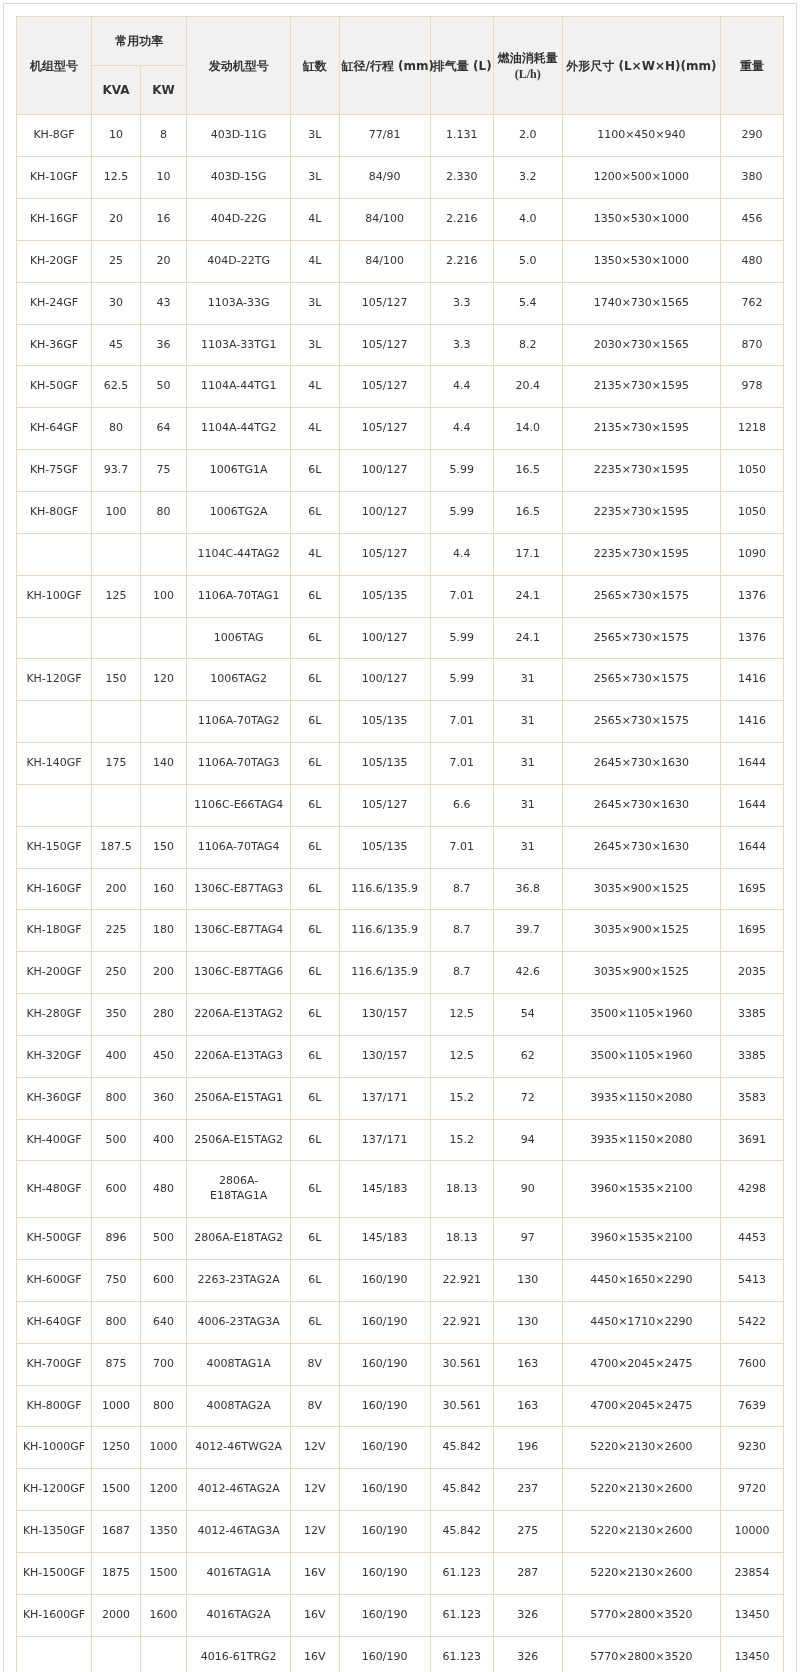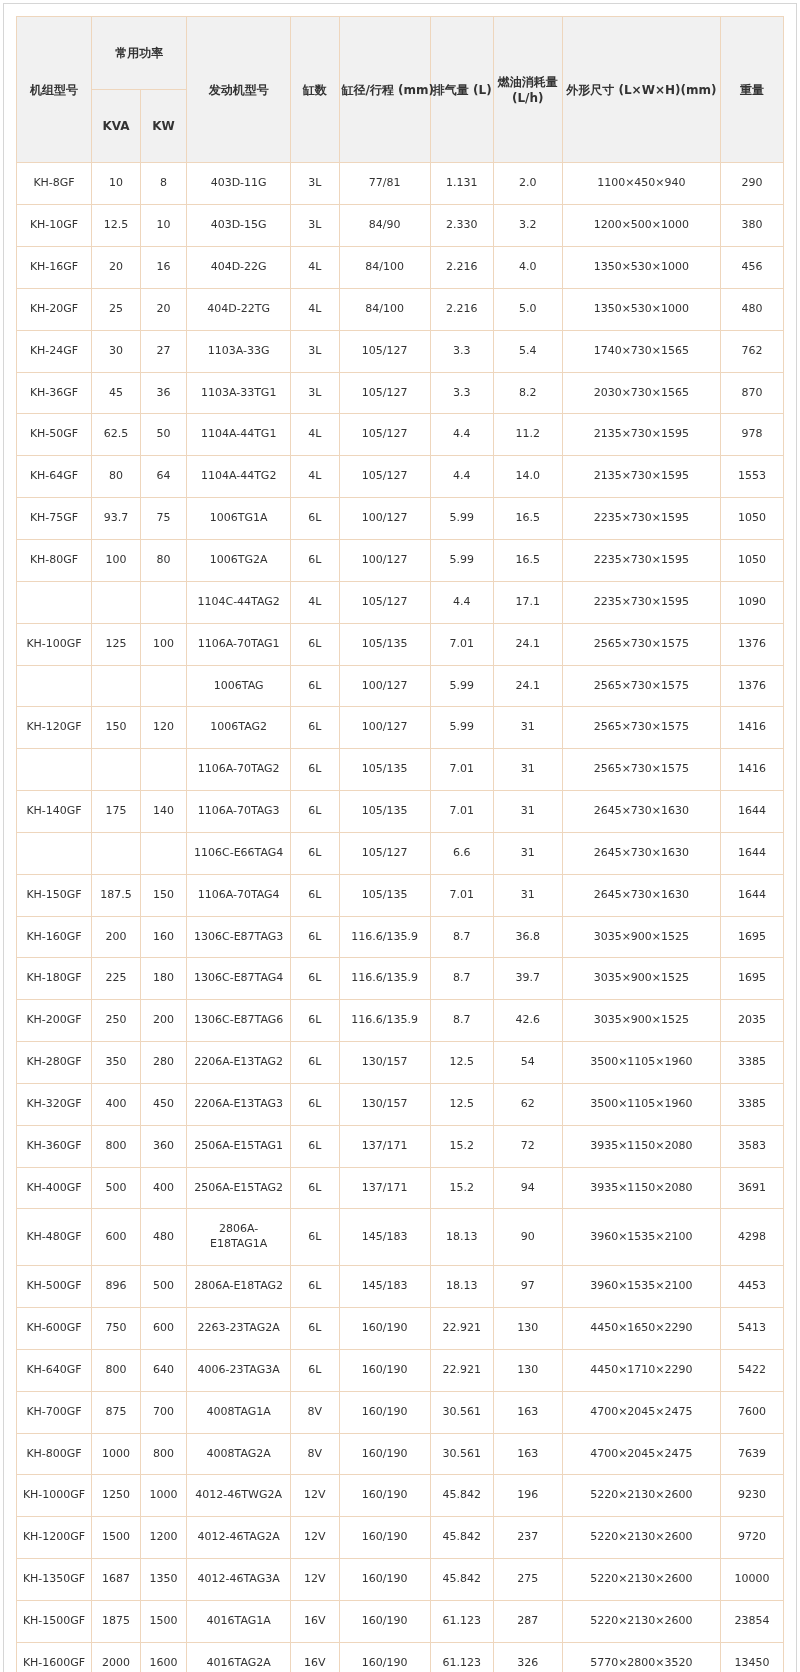--- a/index.html
+++ b/index.html
@@ -28,26 +28,27 @@
     border: 1px solid #eed6bd;
     text-align: center;
     vertical-align: middle;
     color: #333333;
     overflow: visible;
   }
   table.spec th {
     background: #f1f1f1;
     font-size: 12px;
     font-weight: bold;
-    padding: 28px 2px;
+    padding: 16px 2px;
     white-space: nowrap;
     line-height: 1.35;
   }
   table.spec th.wrap {
     white-space: normal;
+    font-family: Liberation Serif, serif;
   }
   table.spec td {
     font-size: 11px;
     padding: 13px 2px;
     white-space: pre-line;
     line-height: 1.35;
     word-wrap: break-word;
   }
 </style>
 </head>
@@ -129,21 +130,21 @@
           <td>4L</td>
           <td>84/100</td>
           <td>2.216</td>
           <td>5.0</td>
           <td>1350×530×1000</td>
           <td>480</td>
         </tr>
         <tr>
           <td>KH-24GF</td>
           <td>30</td>
-          <td>27</td>
+          <td>43</td>
           <td>1103A-33G</td>
           <td>3L</td>
           <td>105/127</td>
           <td>3.3</td>
           <td>5.4</td>
           <td>1740×730×1565</td>
           <td>762</td>
         </tr>
         <tr>
           <td>KH-36GF</td>
@@ -158,35 +159,35 @@
           <td>870</td>
         </tr>
         <tr>
           <td>KH-50GF</td>
           <td>62.5</td>
           <td>50</td>
           <td>1104A-44TG1</td>
           <td>4L</td>
           <td>105/127</td>
           <td>4.4</td>
-          <td>11.2</td>
+          <td>20.4</td>
           <td>2135×730×1595</td>
           <td>978</td>
         </tr>
         <tr>
           <td>KH-64GF</td>
           <td>80</td>
           <td>64</td>
           <td>1104A-44TG2</td>
           <td>4L</td>
           <td>105/127</td>
           <td>4.4</td>
           <td>14.0</td>
           <td>2135×730×1595</td>
-          <td>1553</td>
+          <td>1218</td>
         </tr>
         <tr>
           <td>KH-75GF</td>
           <td>93.7</td>
           <td>75</td>
           <td>1006TG1A</td>
           <td>6L</td>
           <td>100/127</td>
           <td>5.99</td>
           <td>16.5</td>

